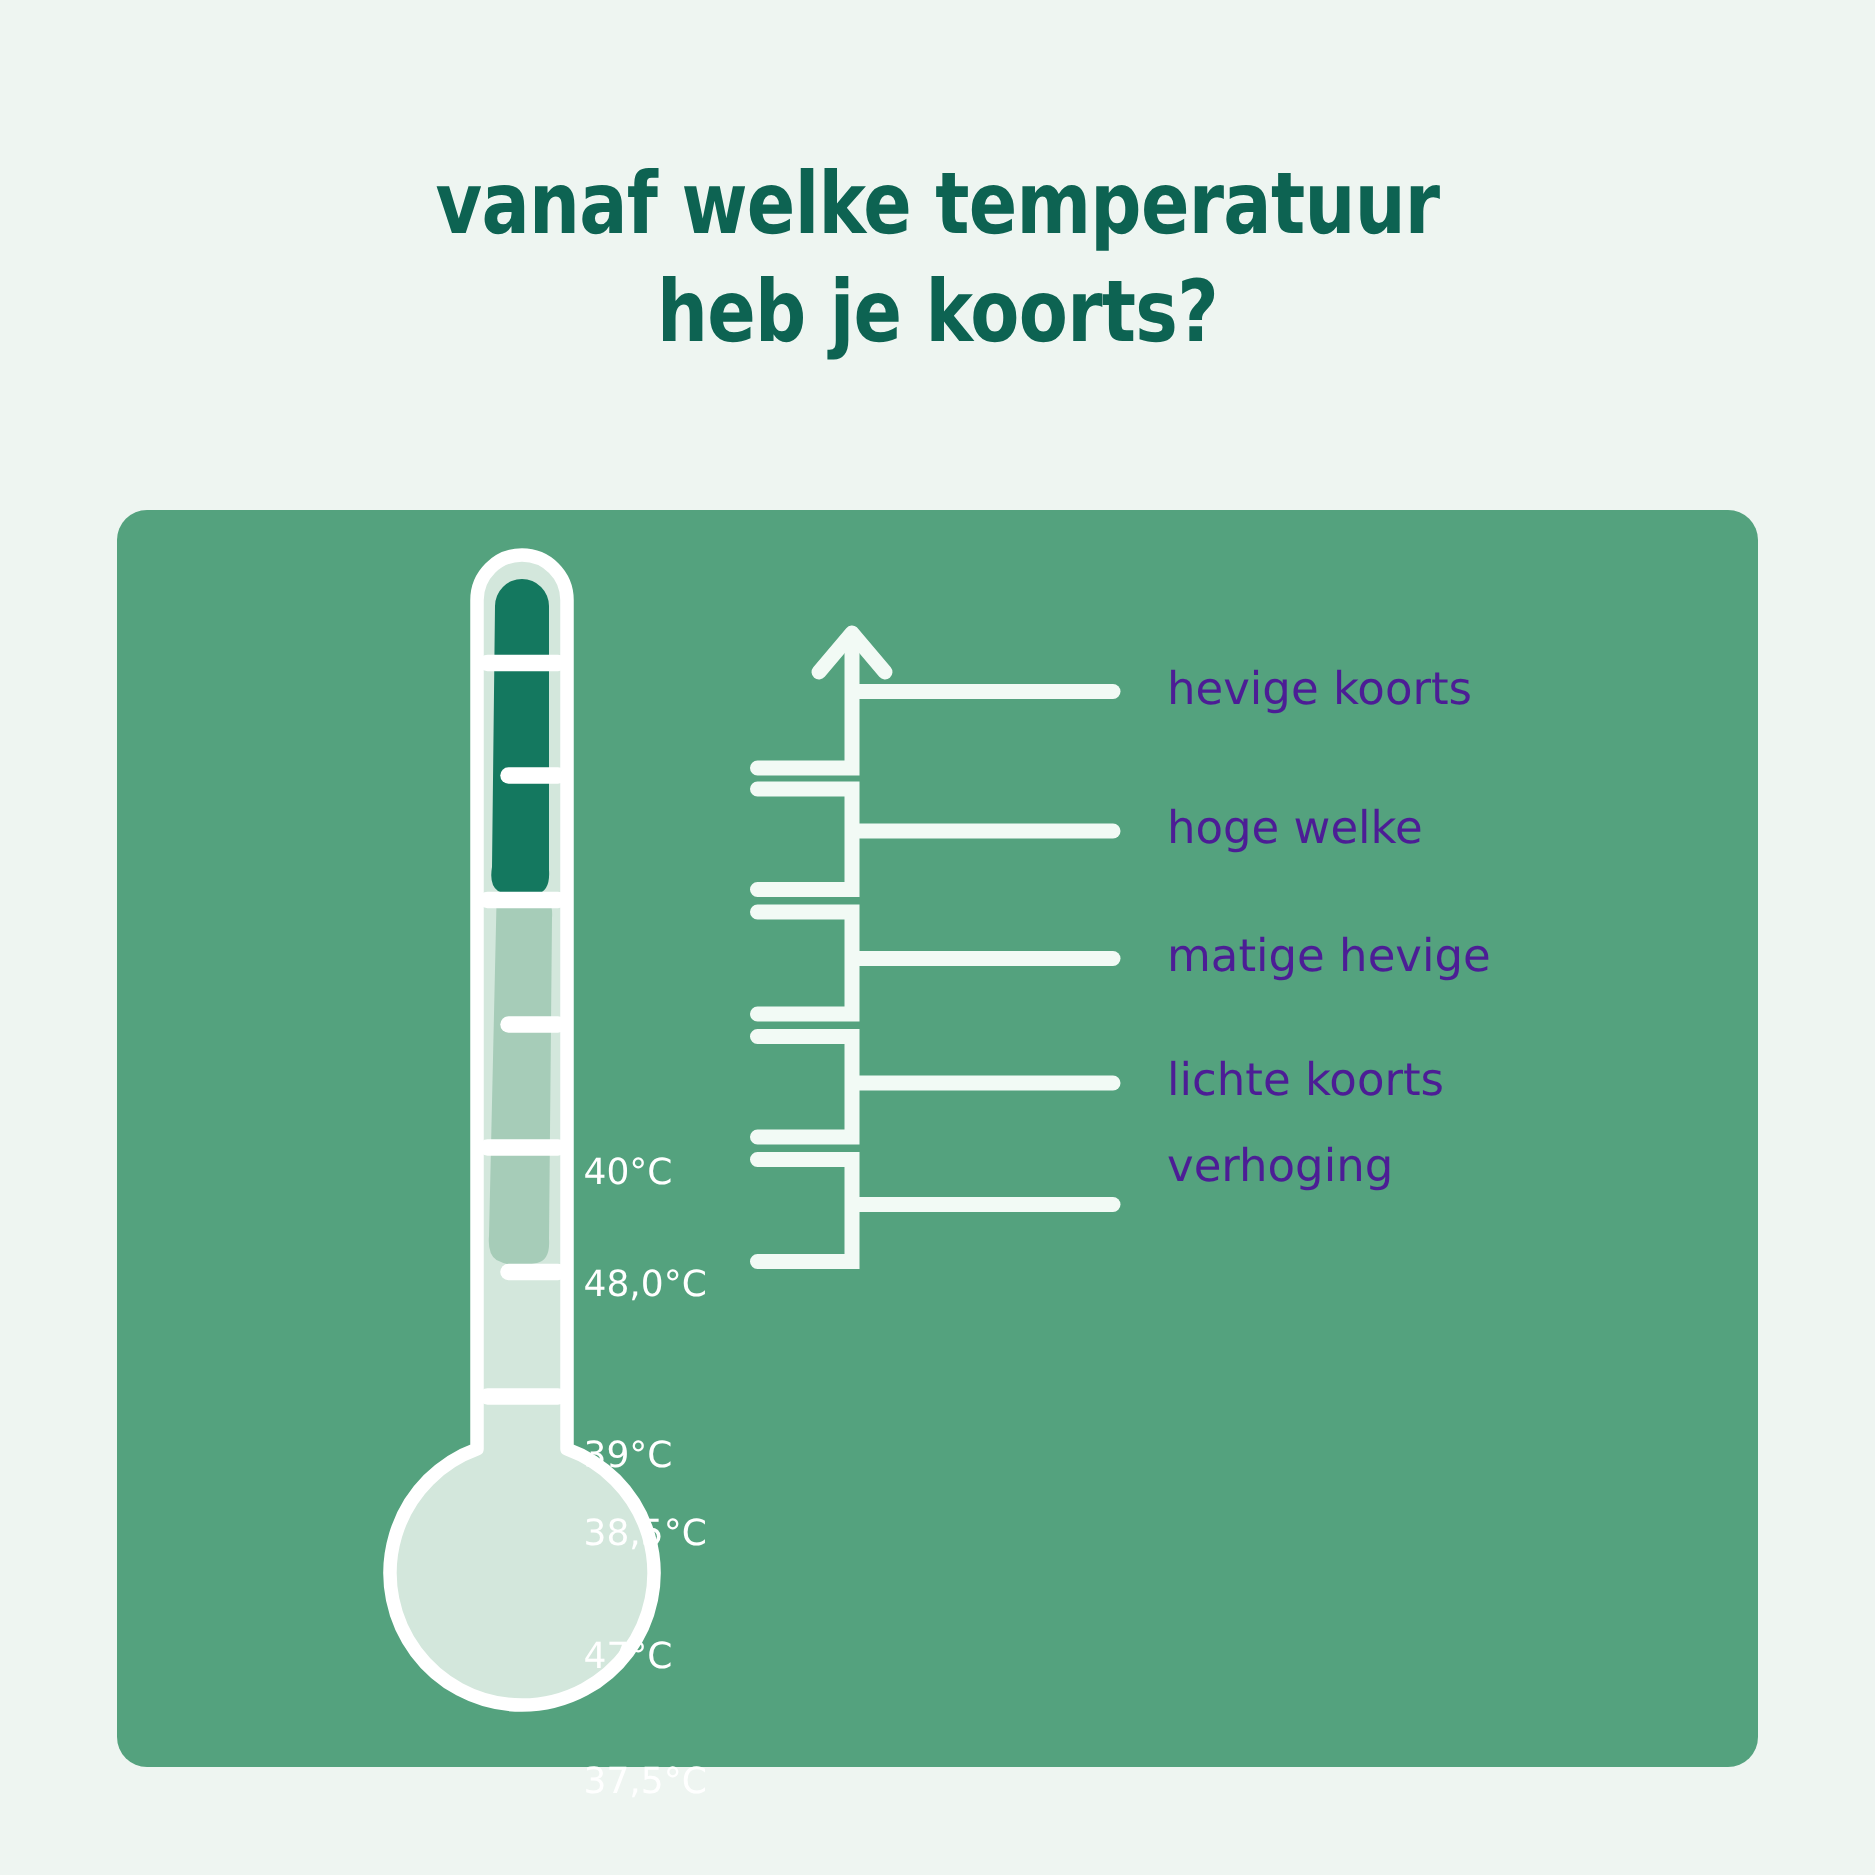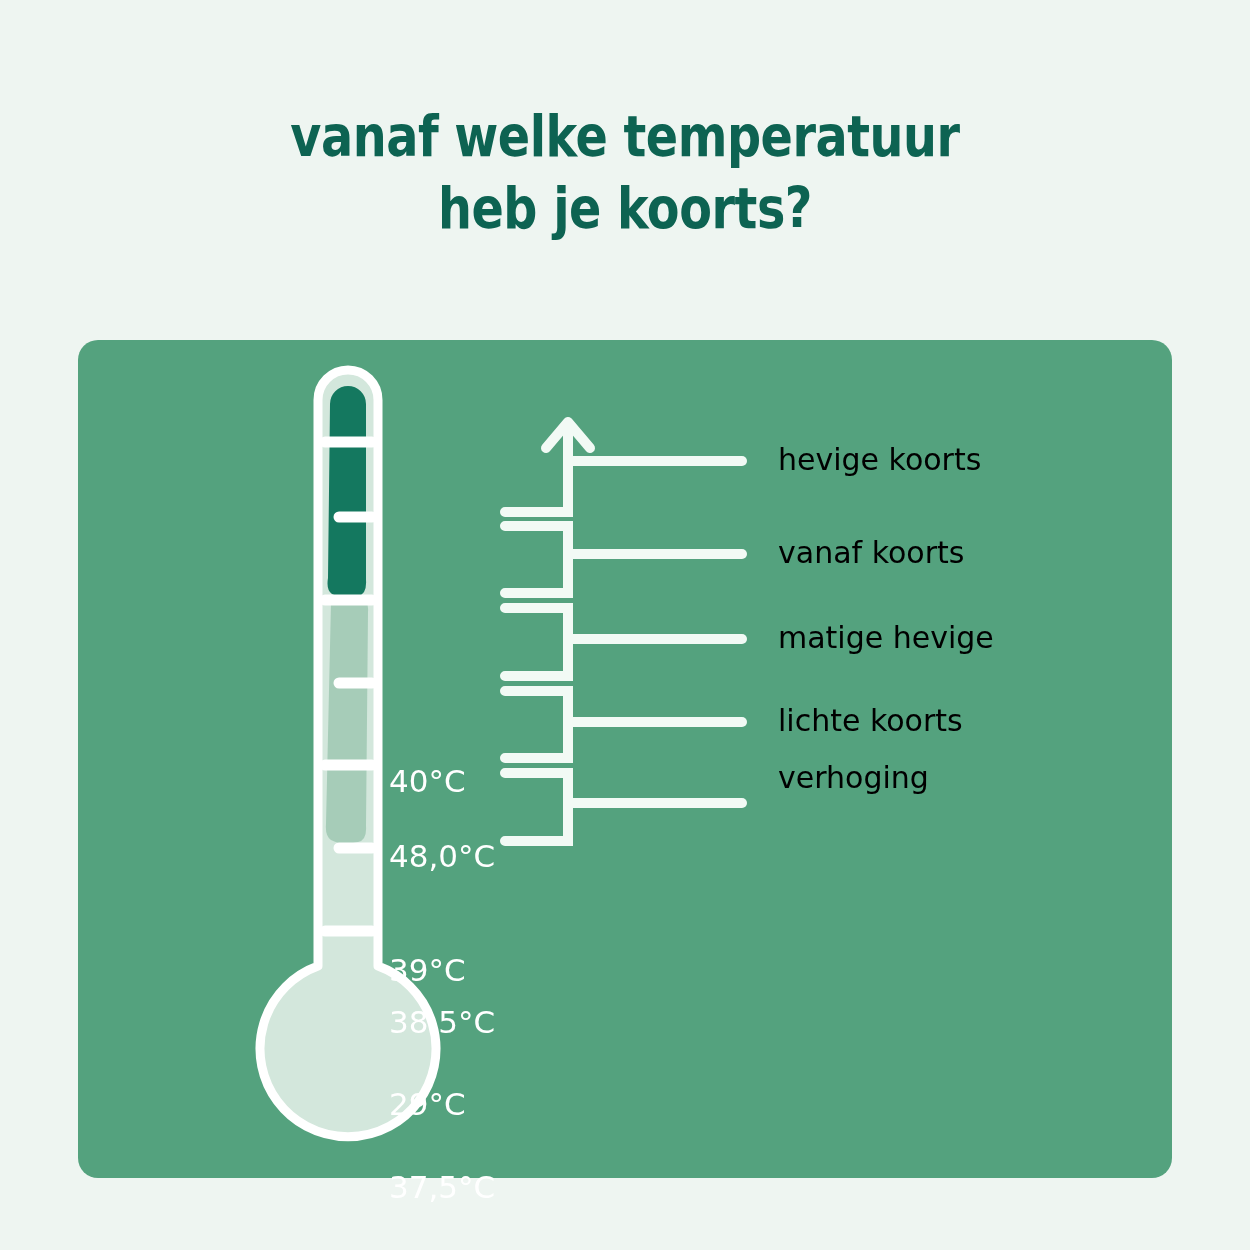--- a/index.html
+++ b/index.html
@@ -38,31 +38,31 @@
     border-radius:20px;
   }
 
   
   .therm{position:absolute;left:0;top:0;width:1094px;height:838px;}
 
   
   .scale-num{
     position:absolute;
     color:#ffffff;
-    font-size:31px;
+    font-size:24px;
     line-height:31px;
     font-family:"DejaVu Sans","Liberation Sans", sans-serif;
     white-space:nowrap;
     left:311px;
   }
 
   
   .cat-label{
     position:absolute;
-    color:#000000;
+    color:#4c1d95;
     font-size:30px;
     line-height:30px;
     font-family:"DejaVu Sans","Liberation Sans", sans-serif;
     white-space:nowrap;
     left:700px;
   }
 </style>
 </head>
 <body>
 
@@ -146,23 +146,23 @@
           <line x1="492" y1="463" x2="664" y2="463"></line>
         </g>
 
       </g>
     </svg>
 
     <div class="scale-num" style="top:426px">40°C</div>
     <div class="scale-num" style="top:501px">48,0°C</div>
     <div class="scale-num" style="top:615px">39°C</div>
     <div class="scale-num" style="top:667px">38,5°C</div>
-    <div class="scale-num" style="top:749px">29°C</div>
+    <div class="scale-num" style="top:749px">47°C</div>
     <div class="scale-num" style="top:832px">37,5°C</div>
 
     <div class="cat-label" style="top:105px">hevige koorts</div>
-    <div class="cat-label" style="top:198px">vanaf koorts</div>
+    <div class="cat-label" style="top:198px">hoge welke</div>
     <div class="cat-label" style="top:283px">matige hevige</div>
     <div class="cat-label" style="top:366px">lichte koorts</div>
     <div class="cat-label" style="top:423px">verhoging</div>
 
   </div>
 </div>
 
 </body></html>

